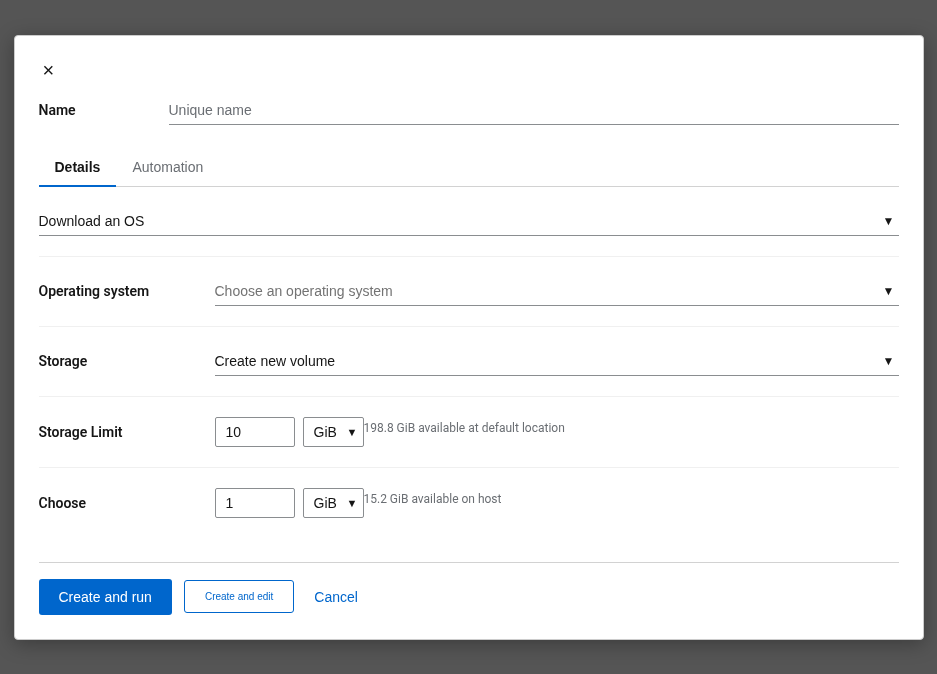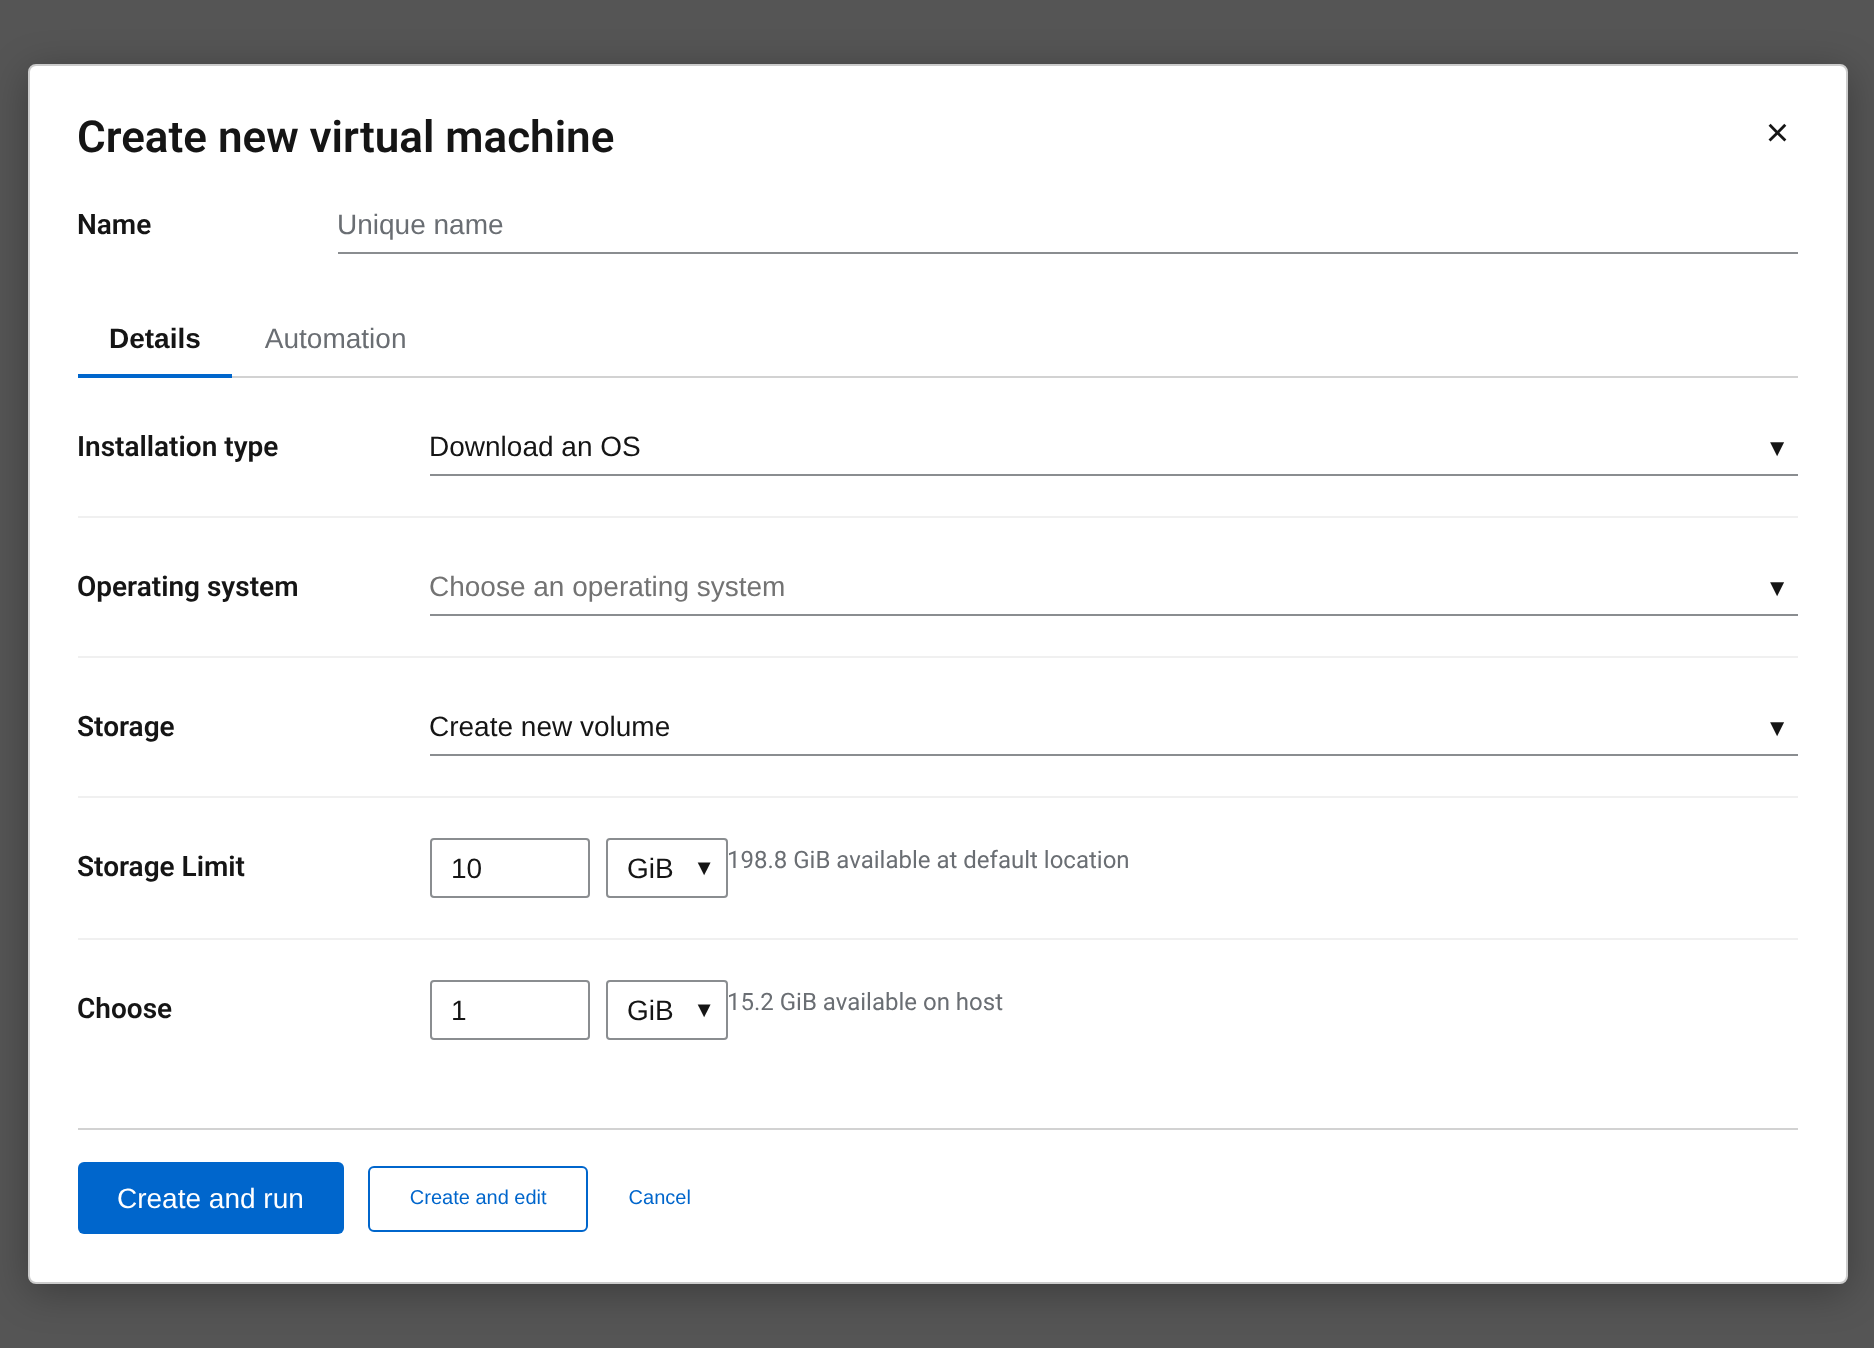--- a/index.html
+++ b/index.html
@@ -207,49 +207,47 @@
       border-radius: 3px;
       padding: 10px 20px;
       font-size: 10px;
       font-weight: 500;
       cursor: pointer;
     }
     .btn-link {
       background: none;
       border: none;
       color: #0066cc;
-      font-size: 10px;
+      font-size: 14px;
       cursor: pointer;
       padding: 10px 8px;
     }
   </style>
 </head>
 <body>
 
 <div class="dialog">
 
   <div class="dialog-header">
-    <span class="dialog-title">Create new virtual machine</span>
     <button class="close-btn">×</button>
   </div>
 
   <div class="name-row">
     <span class="name-label">Name</span>
     <input class="name-input" type="text" value="" placeholder="Unique name" style="">
   </div>
 
   <div class="tabs">
     <button class="tab active">Details</button>
     <button class="tab">Automation</button>
   </div>
 
   <div class="form-section">
 
     <div class="form-row">
-      <span class="field-label">Installation type</span>
       <div class="field-control">
         <div class="select-wrapper">
           <select class="select-field">
             <option value="download">Download an OS</option>
             <option value="local">Local install media</option>
             <option value="pxe">PXE network boot</option>
           </select>
           <span class="select-arrow">▼</span>
         </div>
       </div>

